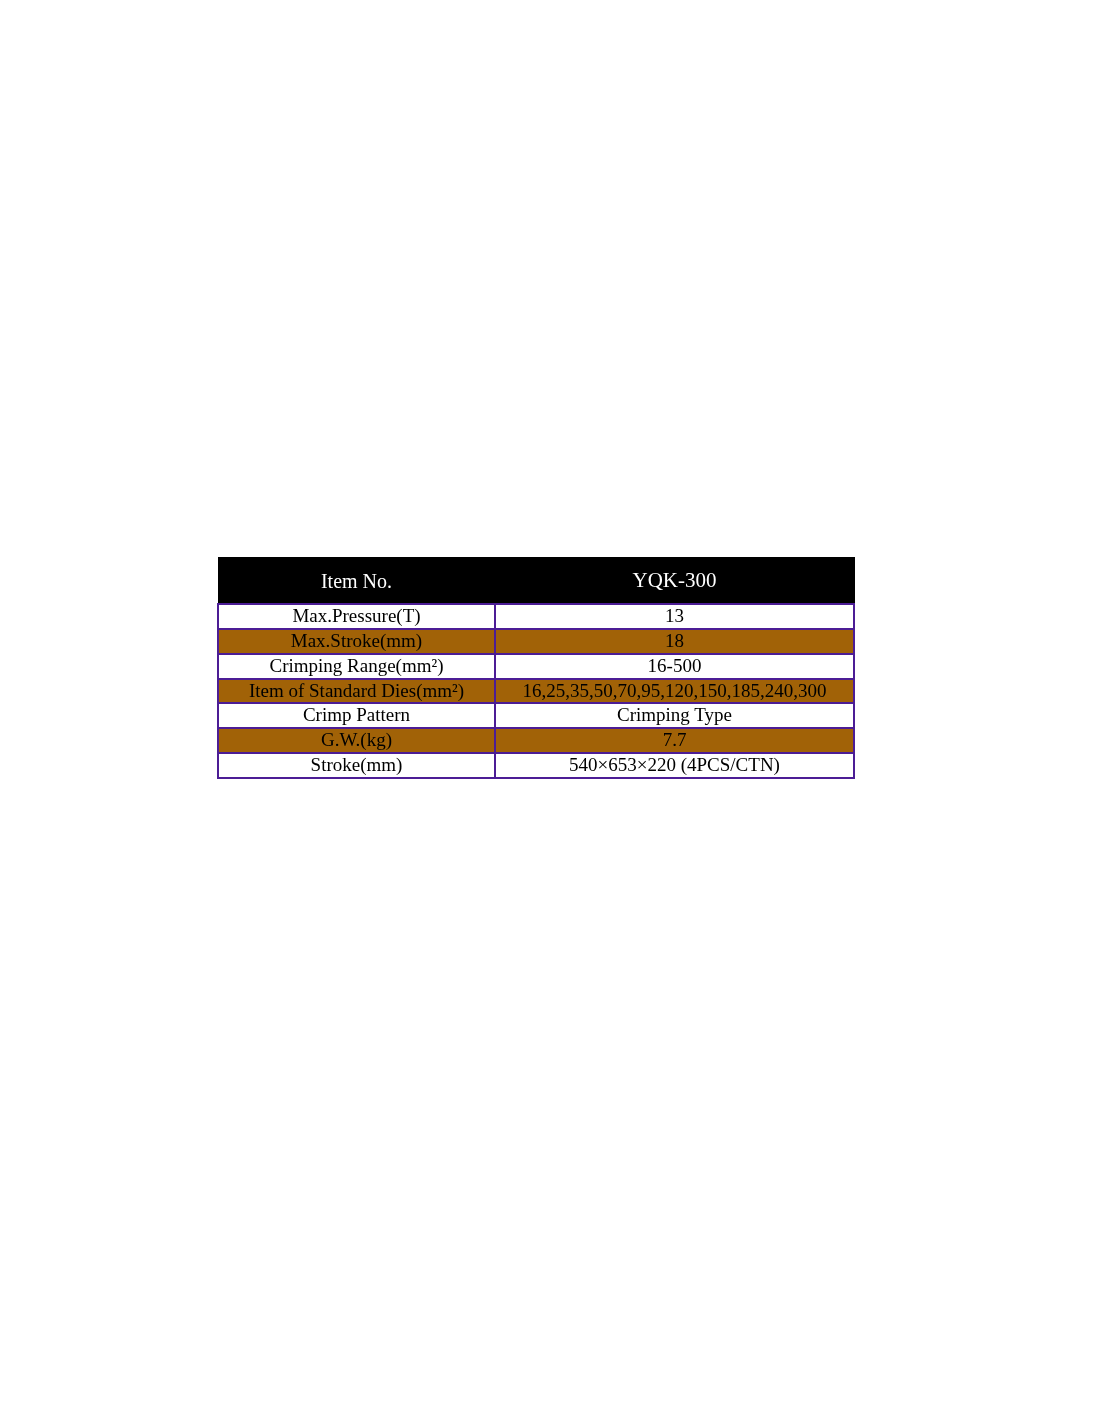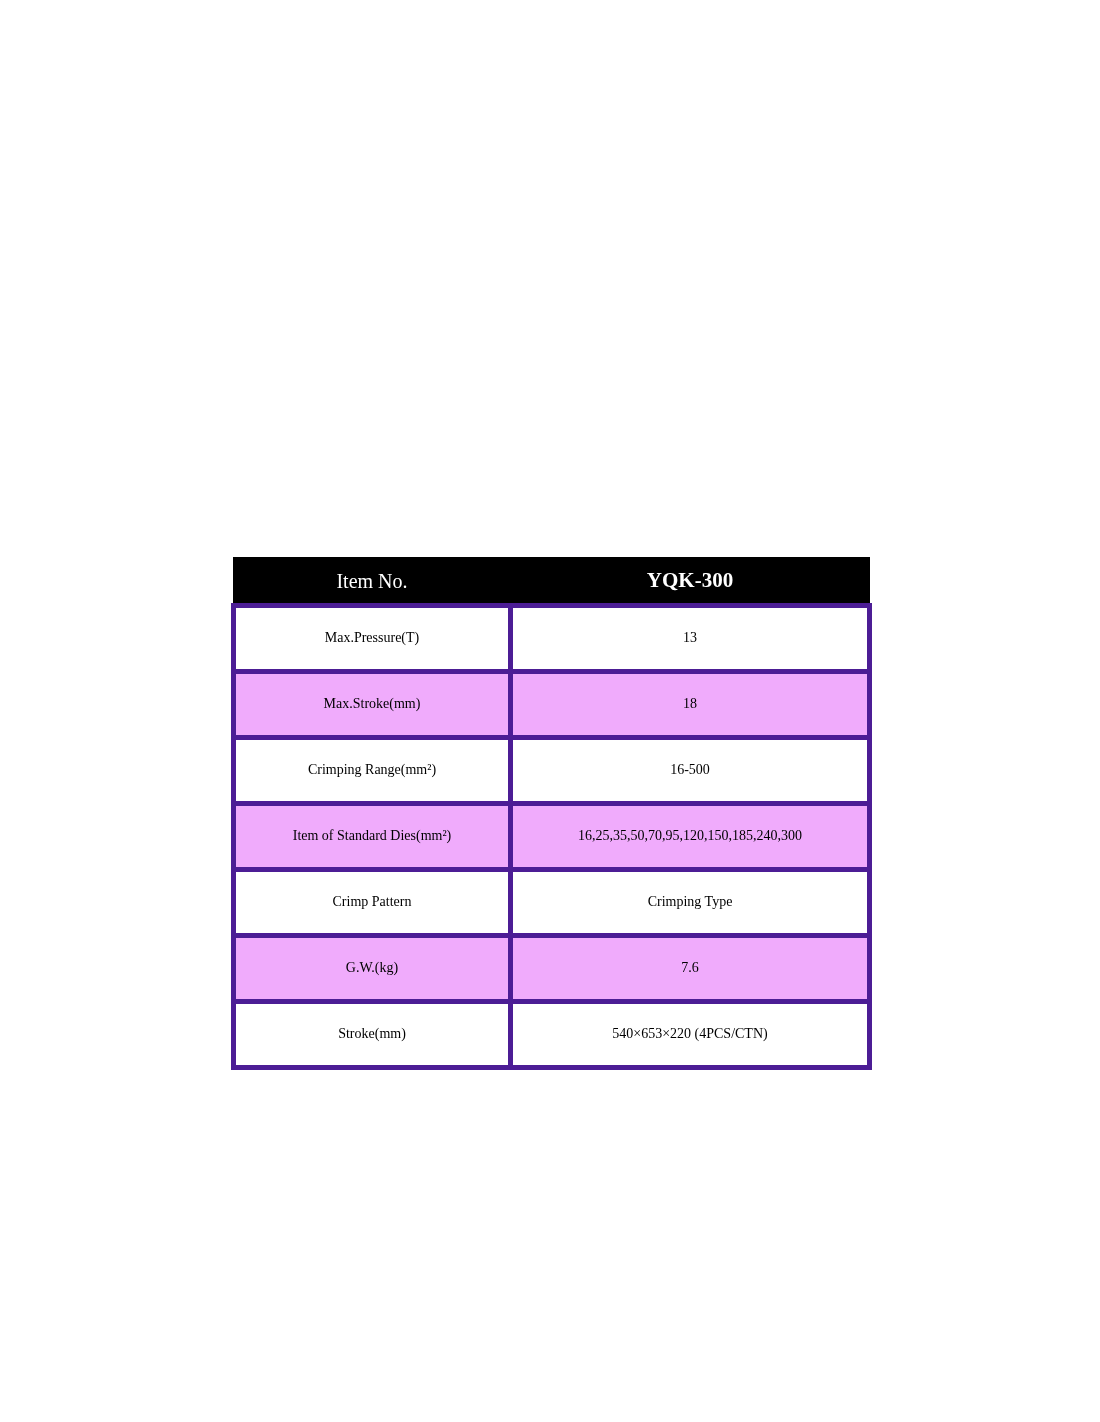--- a/index.html
+++ b/index.html
@@ -9,54 +9,54 @@
   }
   body {
     width: 1100px;
     height: 1422px;
     position: relative;
     font-family: "Liberation Serif", serif;
     color: #000000;
   }
   .spec-table-wrap {
     position: absolute;
-    left: 231px;
+    left: 217px;
     top: 557px;
     width: 636px;
   }
   table.spec-table {
     border-collapse: collapse;
     width: 636px;
     table-layout: fixed;
   }
   table.spec-table td {
-    border: 5px solid #4c1d95;
+    border: 2px solid #4c1d95;
     text-align: center;
     vertical-align: middle;
-    font-size: 14px;
+    font-size: 19px;
     line-height: 1.2;
-    padding: 20px 4px;
+    padding: 0 4px;
     height: 21px;
   }
   col.col-label { width: 277px; }
   col.col-value { width: 359px; }
 
   tr.header-row td {
     background: #000000;
     color: #ffffff;
     border: 1px solid #000000;
     font-size: 20px;
     padding: 10px 4px;
   }
   tr.header-row td.value-cell {
-    font-weight: bold;
+    font-weight: normal;
     font-size: 21px;
   }
   tr.shaded td {
-    background: #f0abfc;
+    background: #a16207;
   }
   tr.plain td {
     background: #ffffff;
   }
   td.label-cell {
     letter-spacing: 0px;
   }
   td.value-cell {
     letter-spacing: 0px;
   }
@@ -94,21 +94,21 @@
       <tr class="shaded">
         <td class="label-cell">Item of Standard Dies(mm²)</td>
         <td class="value-cell dies-value">16,25,35,50,70,95,120,150,185,240,300</td>
       </tr>
       <tr class="plain">
         <td class="label-cell">Crimp Pattern</td>
         <td class="value-cell">Crimping Type</td>
       </tr>
       <tr class="shaded">
         <td class="label-cell">G.W.(kg)</td>
-        <td class="value-cell">7.6</td>
+        <td class="value-cell">7.7</td>
       </tr>
       <tr class="plain">
         <td class="label-cell">Stroke(mm)</td>
         <td class="value-cell">540×653×220 (4PCS/CTN)</td>
       </tr>
     </tbody>
   </table>
 </div>
 
 </body></html>

